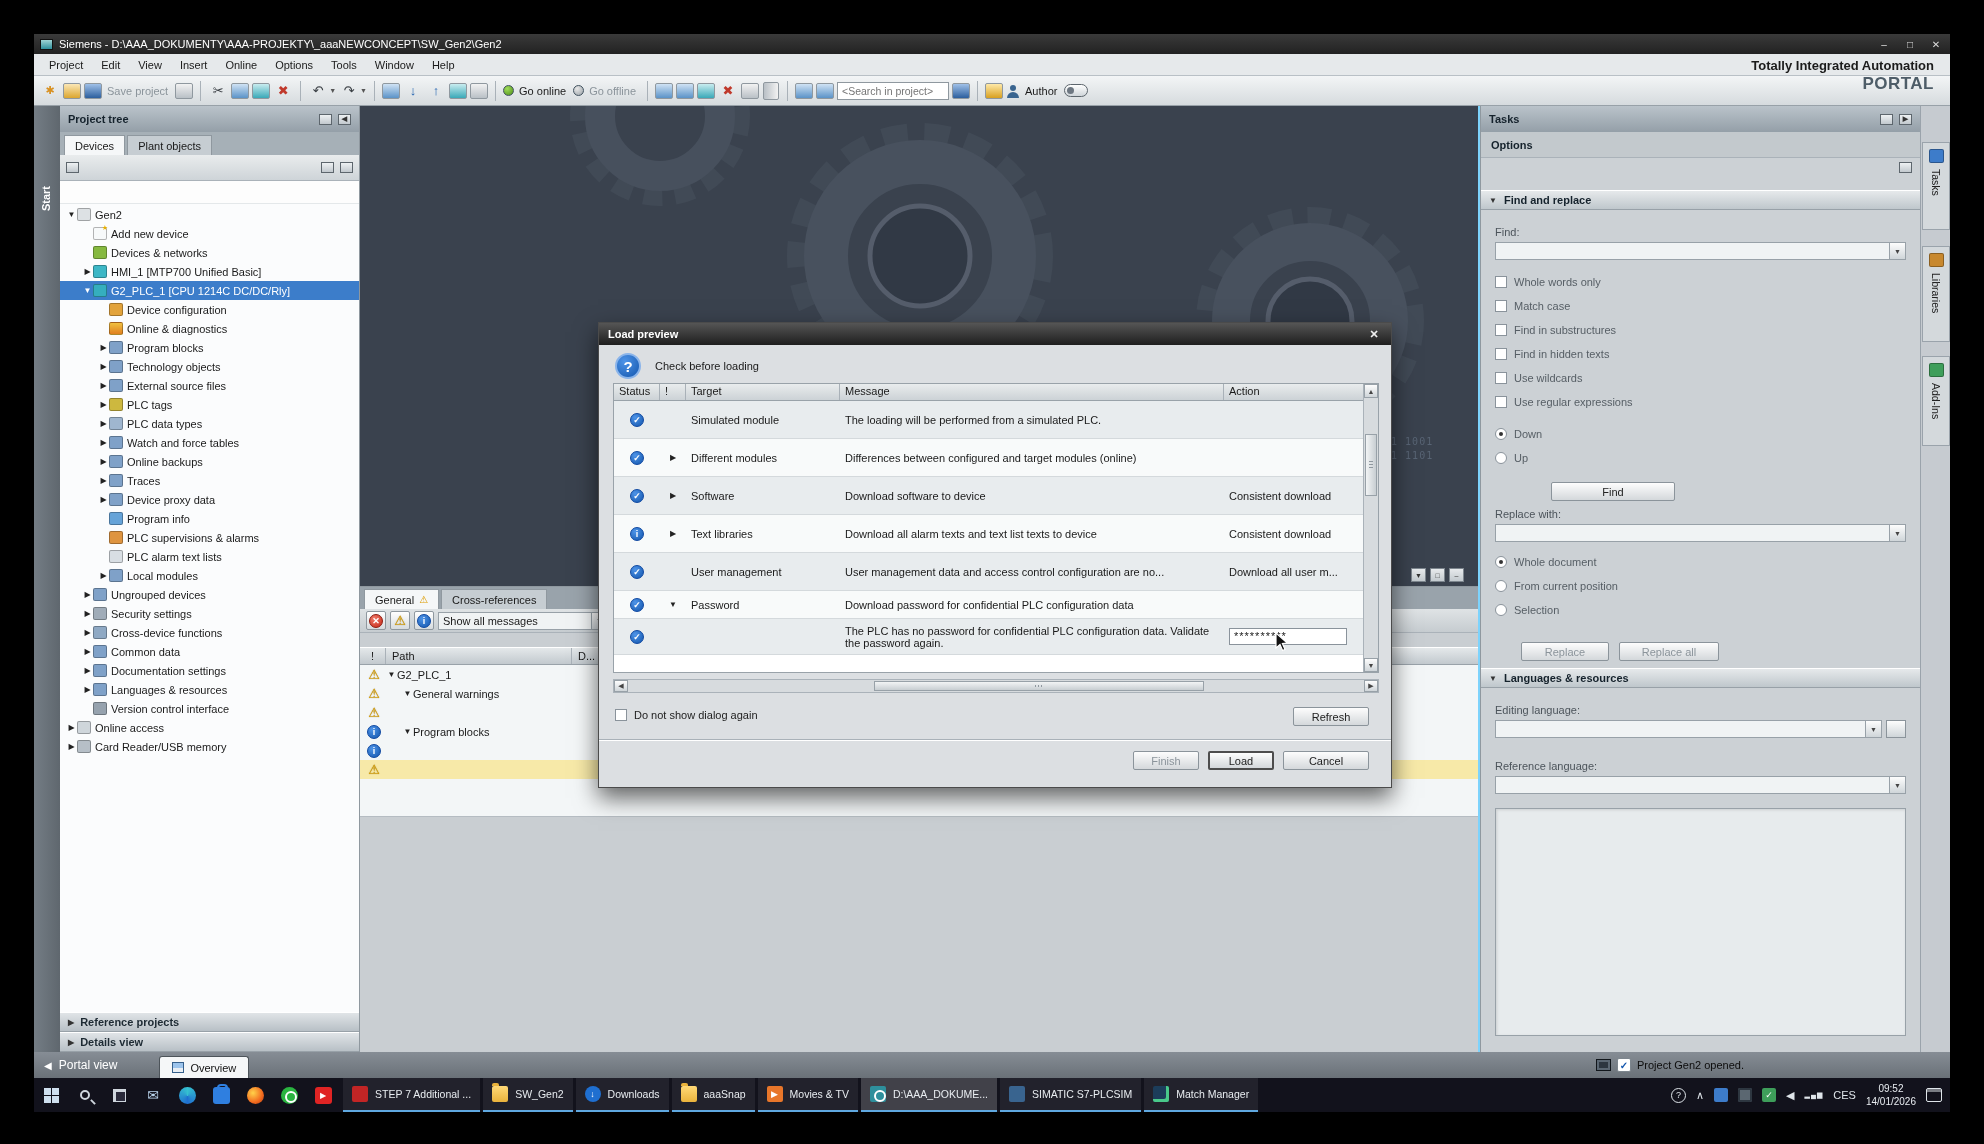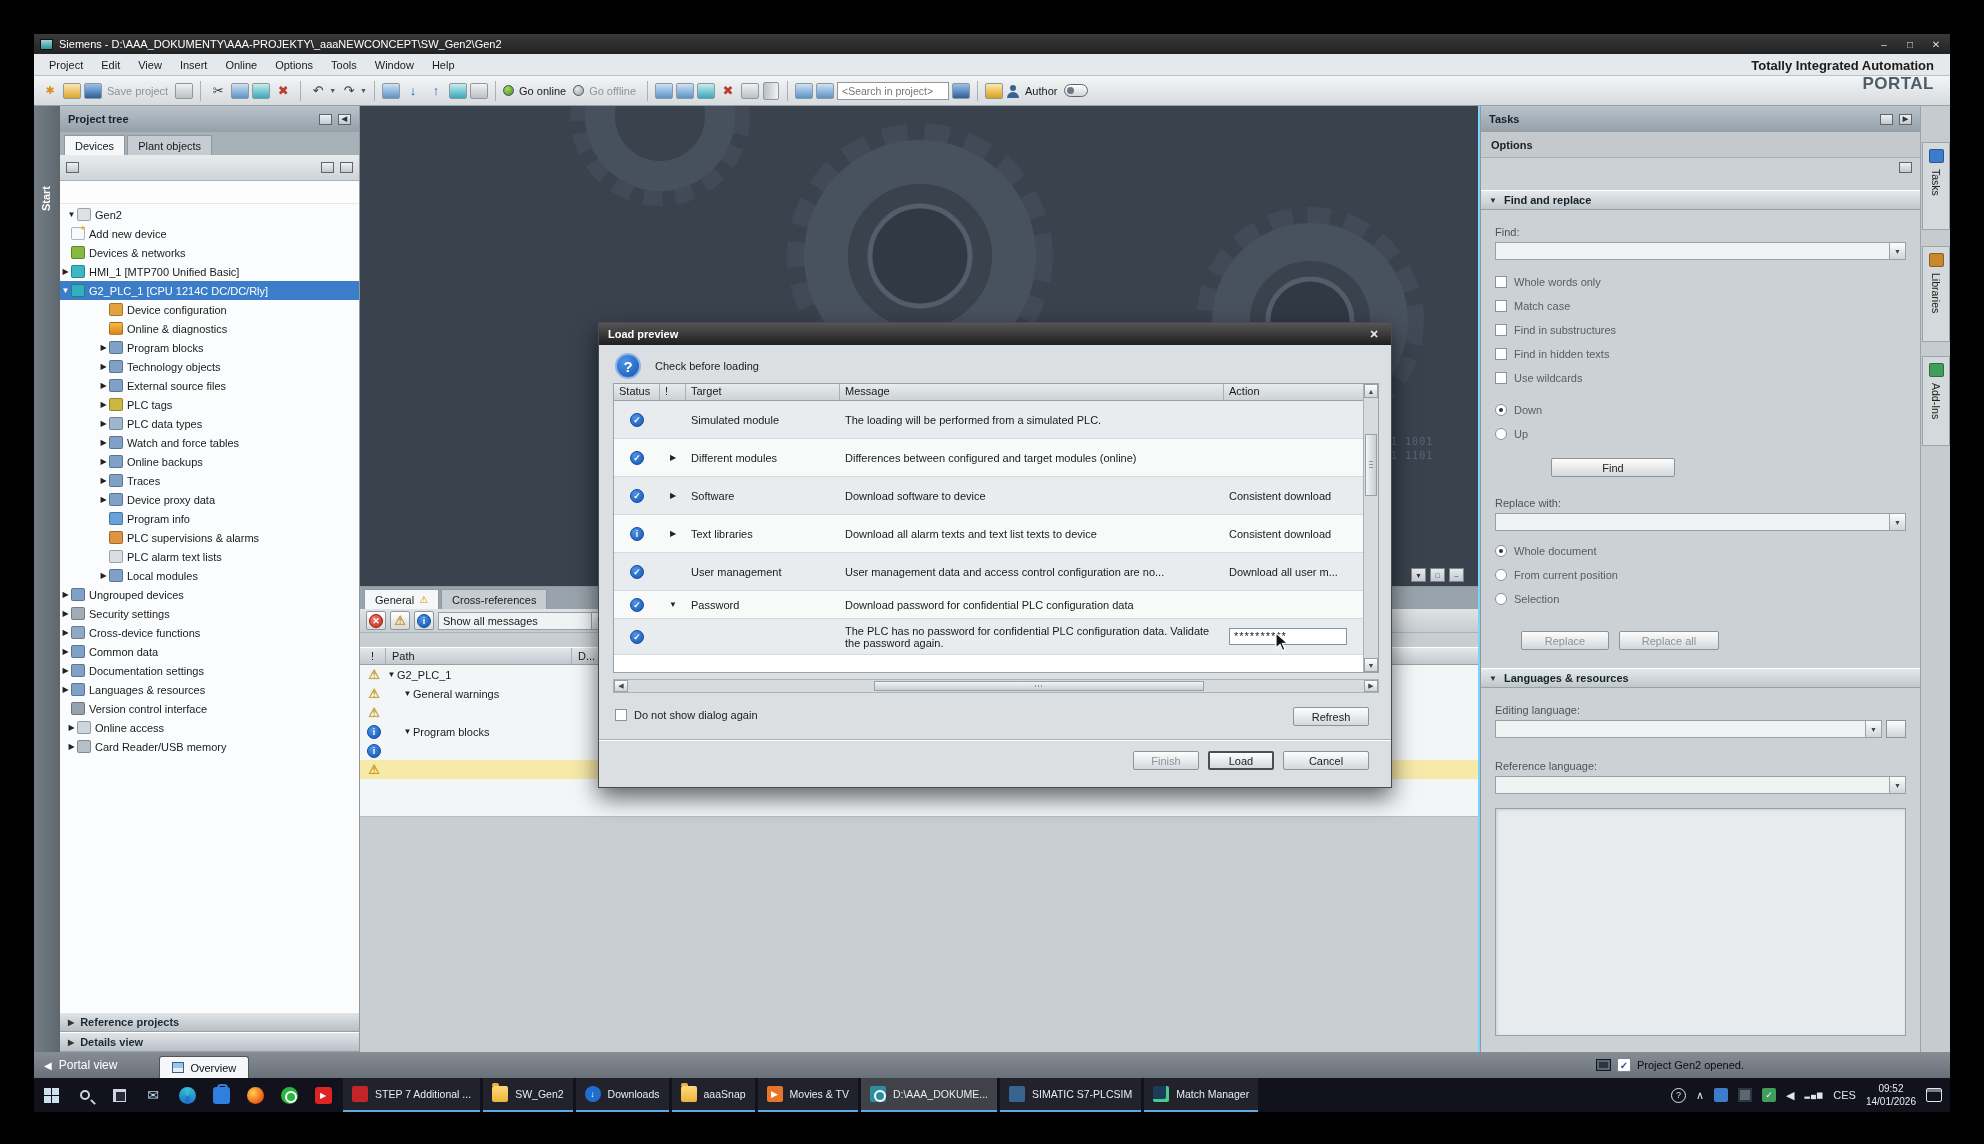--- a/index.html
+++ b/index.html
@@ -56,21 +56,21 @@
   .hd-ic { width:13px; height:11px; border:1px solid #5d666d; background:linear-gradient(#eef1f3,#c2c9ce); font-size:7px; display:flex; align-items:center; justify-content:center; color:#333; }
   .pt-tabs { height:23px; background:#a6b0b7; display:flex; align-items:flex-end; padding-left:4px; gap:2px; flex:none; }
   .ptab { height:20px; padding:0 10px; display:flex; align-items:center; background:#c6cdd2; border:1px solid #8f989f; border-bottom:none; }
   .ptab.active { background:#f5f7f8; }
   .pt-toolbar { height:26px; background:linear-gradient(#e9eced,#ced4d8); border-bottom:1px solid #aab2b9; display:flex; align-items:center; padding:0 6px; gap:5px; flex:none; }
   .pt-blank { height:23px; background:#fdfdfd; border-bottom:1px solid #e4e8ea; flex:none; }
   .tree { flex:1; background:#fbfcfd; overflow:hidden; padding-top:1px; }
   .ti { height:19px; display:flex; align-items:center; padding-right:4px; white-space:nowrap; }
   .ti .arr { width:11px; font-size:8px; color:#222; text-align:center; flex:none; }
   .ti .ico { width:14px; height:13px; border-radius:2px; flex:none; margin-right:4px; border:1px solid rgba(0,0,0,.28); }
-  .lvl0 { padding-left:6px; } .lvl1 { } .lvl2 { padding-left:38px; }
+  .lvl0 { padding-left:6px; } .lvl1 { padding-left:22px; } .lvl2 { padding-left:38px; }
   .ti.selected { background:#3c7dca; color:#fff; }
   .ti.selected .arr { color:#fff; }
   .i-proj{background:#dde1e4}.i-add{background:#f7f9fa;position:relative}
   .i-add::after{content:"★";position:absolute;right:-2px;top:-4px;font-size:7px;color:#e8b000}
   .i-net{background:#86b940}.i-hmi{background:#3db7c6}.i-plc{background:#35aebe}
   .i-cfg{background:#e2a33c}.i-diag{background:linear-gradient(#f0c040,#e08020)}
   .i-folder{background:#7fa1c8}.i-tags{background:#cdb83f}.i-dtype{background:#9fb6cf}
   .i-info{background:#66a3d8}.i-superv{background:#de9440}.i-text{background:#d8dee3}
   .i-sec{background:#a0acb8}.i-cross{background:#8fa9c4}.i-ver{background:#96a2ae}
   .i-online{background:#cfd6db}.i-card{background:#b6bfc7}
@@ -623,33 +623,37 @@
               <span>Find in substructures</span>
             </div>
           <div class="chk-row">
               <span class="cb"></span>
               <span>Find in hidden texts</span>
             </div>
           <div class="chk-row">
               <span class="cb"></span>
               <span>Use wildcards</span>
             </div>
+          <div class="chk-row">
+              <span class="cb"></span>
+              <span>Use regular expressions</span>
+            </div>
         </div>
         <div class="radios">
           <div class="rd-row">
               <span class="rb on"></span>
               <span>Down</span>
             </div>
           <div class="rd-row">
               <span class="rb"></span>
               <span>Up</span>
             </div>
         </div>
         <div class="btn find-btn">Find</div>
-        <div class="flabel" style="margin-top:20px;">Replace with:</div>
+        <div class="flabel" style="margin-top:7px;">Replace with:</div>
         <div class="combo">
           <span class="cval"></span>
           <span class="cbtn">▼</span>
         </div>
         <div class="radios">
           <div class="rd-row">
               <span class="rb on"></span>
               <span>Whole document</span>
             </div>
           <div class="rd-row">

